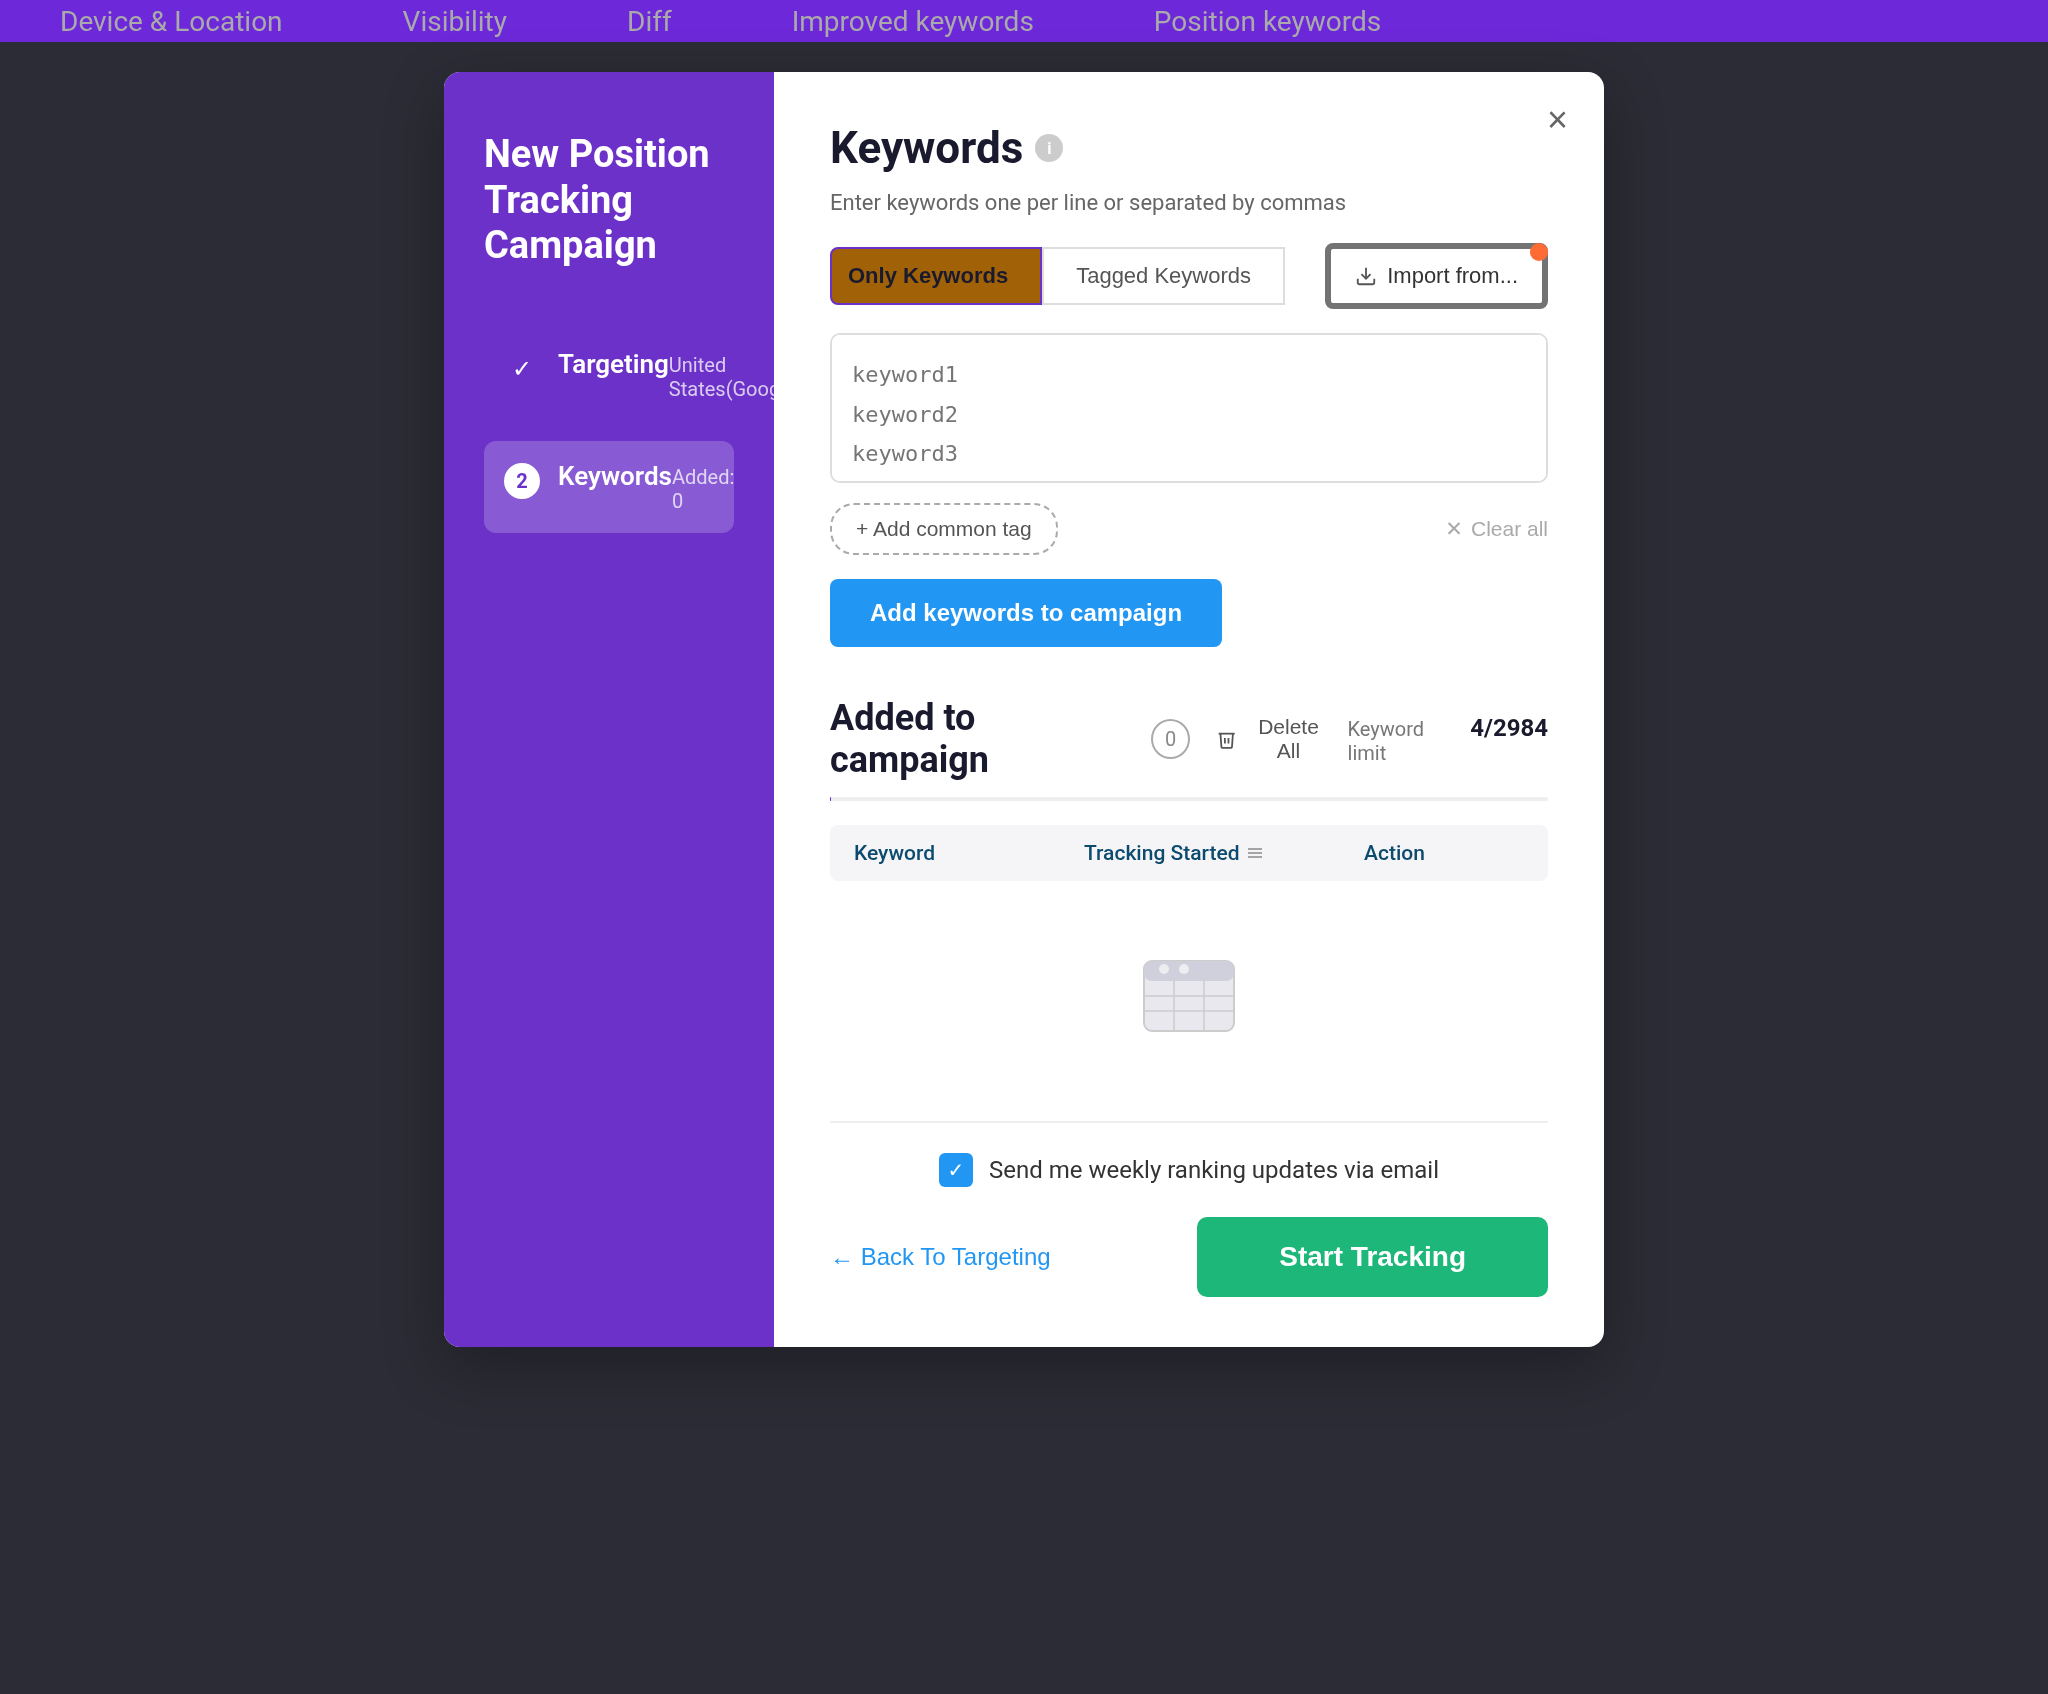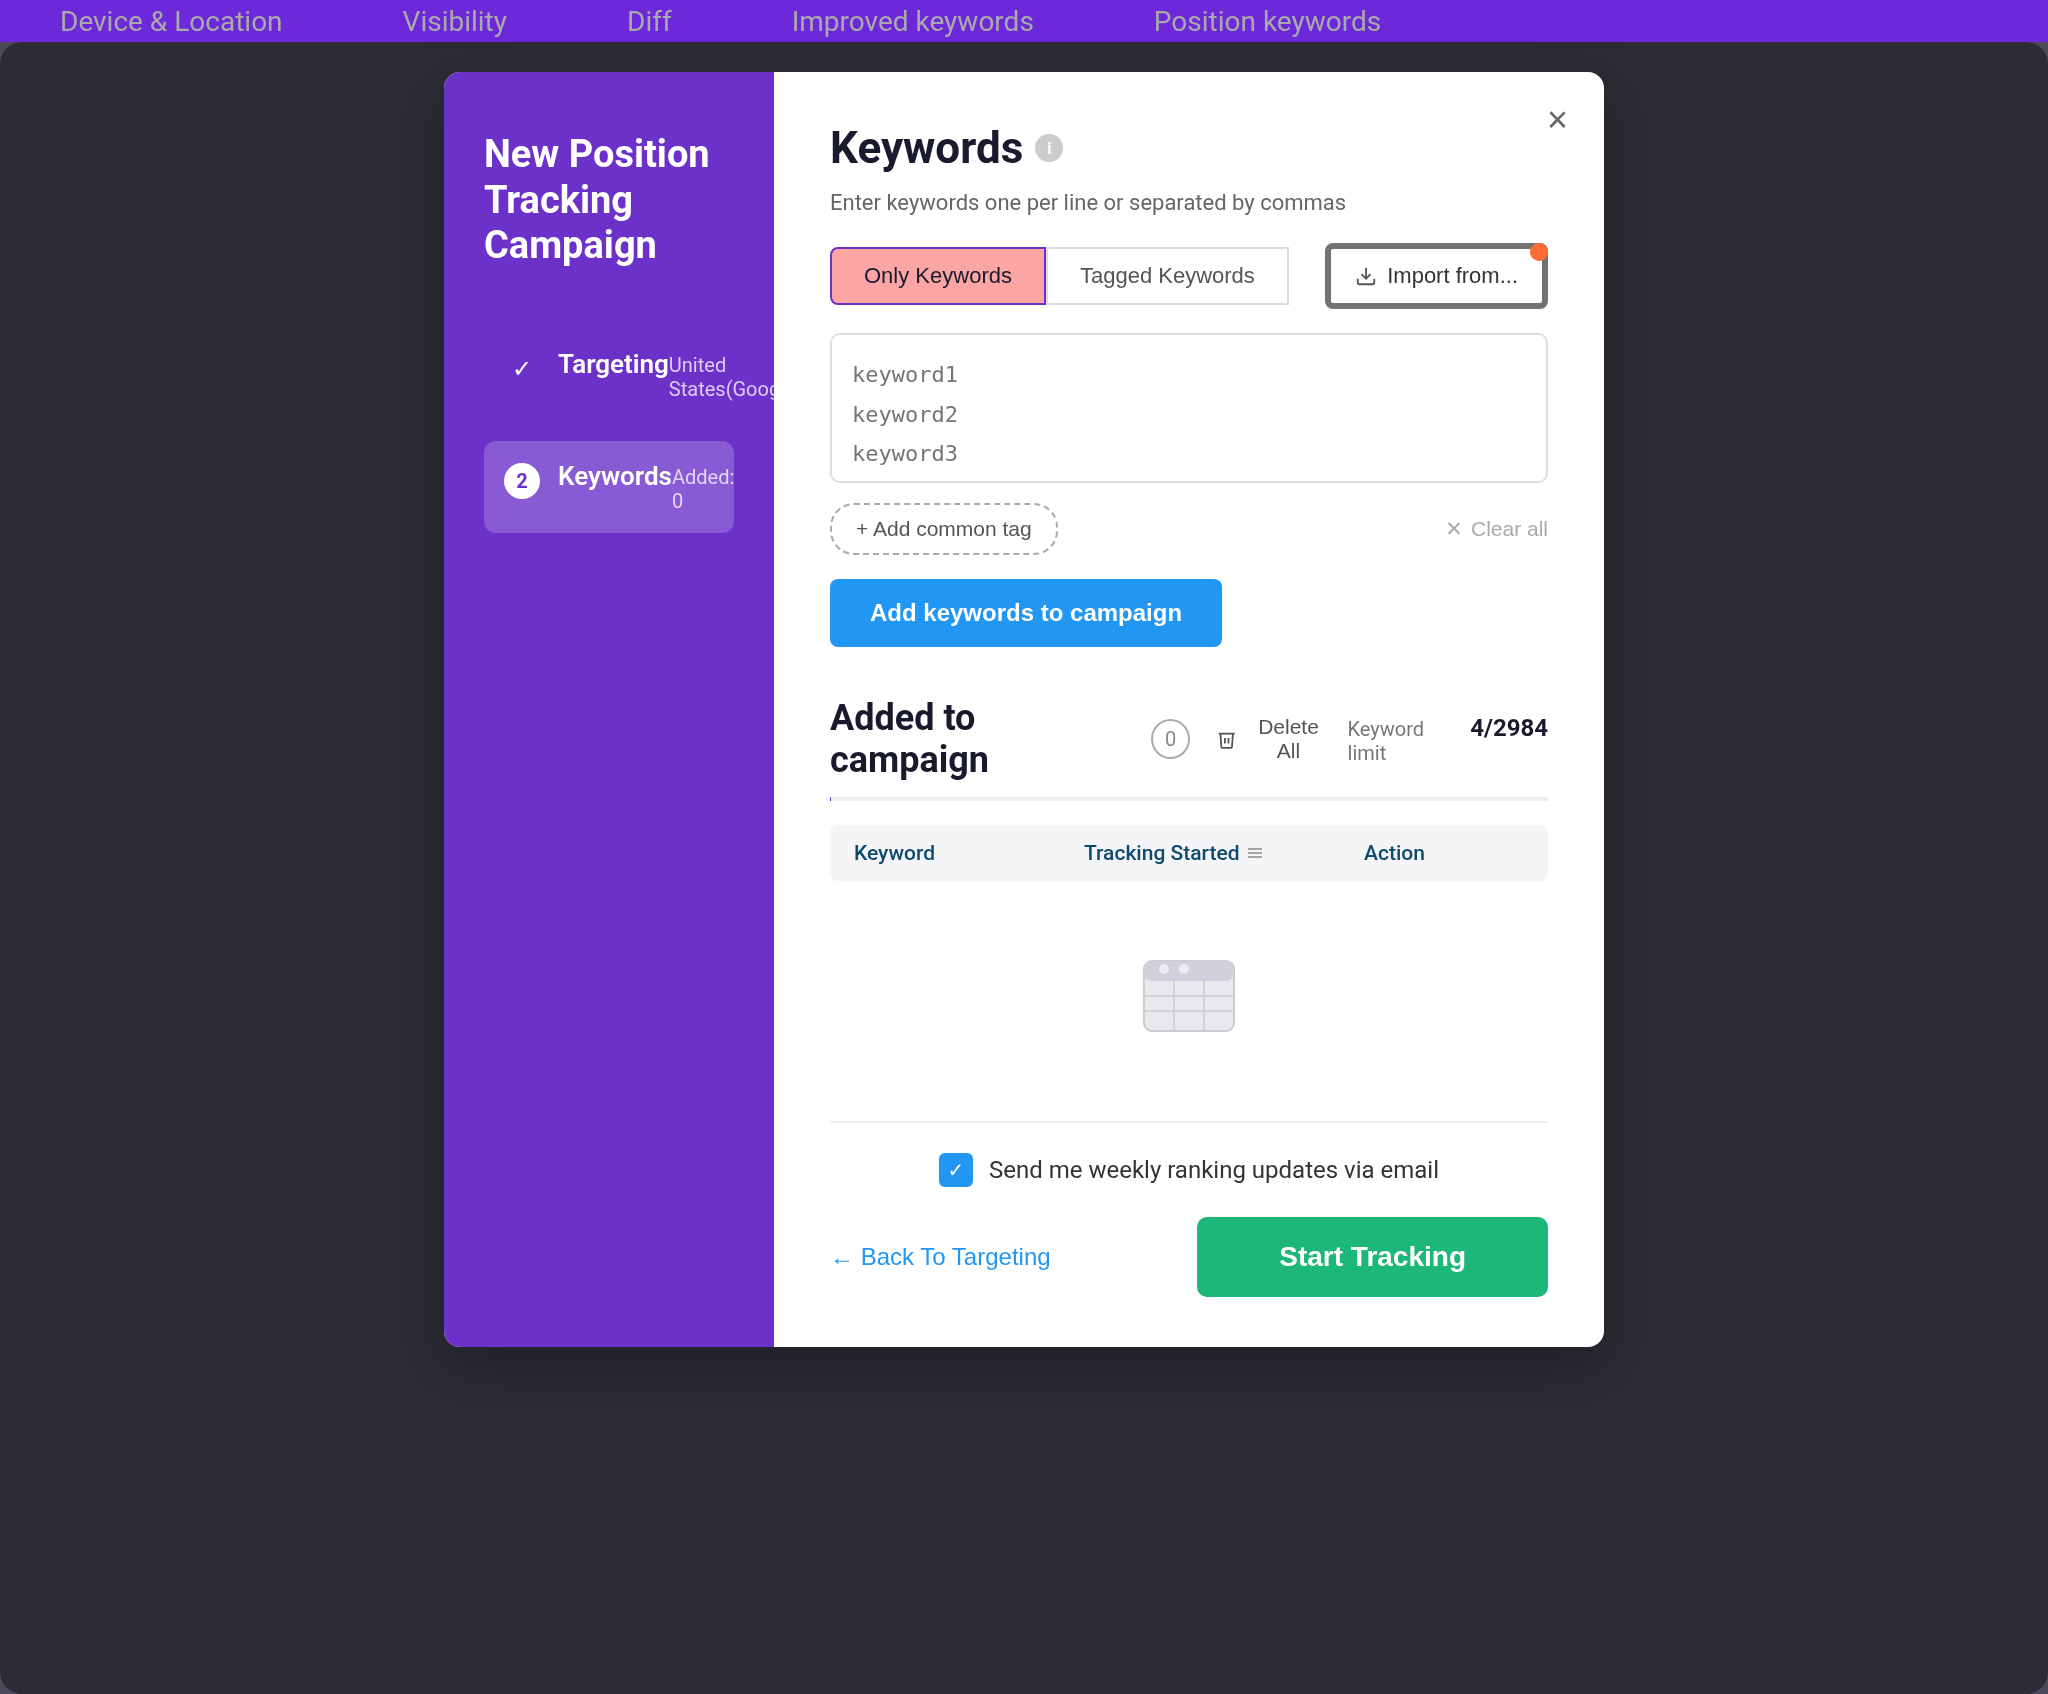--- a/index.html
+++ b/index.html
@@ -35,21 +35,20 @@
       position: absolute;
       top: 42px;
       left: 0;
       right: 0;
       bottom: 0;
       background: rgba(0,0,0,0.4);
       display: flex;
       align-items: flex-start;
       justify-content: center;
       padding-top: 30px;
-      border-radius: 22px;
     }
 
     
     .modal {
       display: flex;
       width: 1160px;
       min-height: 1050px;
       background: white;
       border-radius: 16px;
       overflow: hidden;
@@ -201,25 +200,26 @@
 
     .tab-btn:first-child {
       border-radius: 8px 0 0 8px;
     }
 
     .tab-btn:last-of-type {
       border-radius: 0 8px 8px 0;
     }
 
     .tab-btn.active {
-      background: #fca5a5;
+      background: #a16207;
       color: #1a1a2e;
-      font-weight: 400;
+      font-weight: 700;
       border-color: #6b31c8;
       z-index: 1;
+      padding-left: 16px;
     }
 
     .tab-btn:not(.active) {
       border-color: #ddd;
       color: #555;
     }
 
     .import-btn {
       margin-left: auto;
       display: flex;

